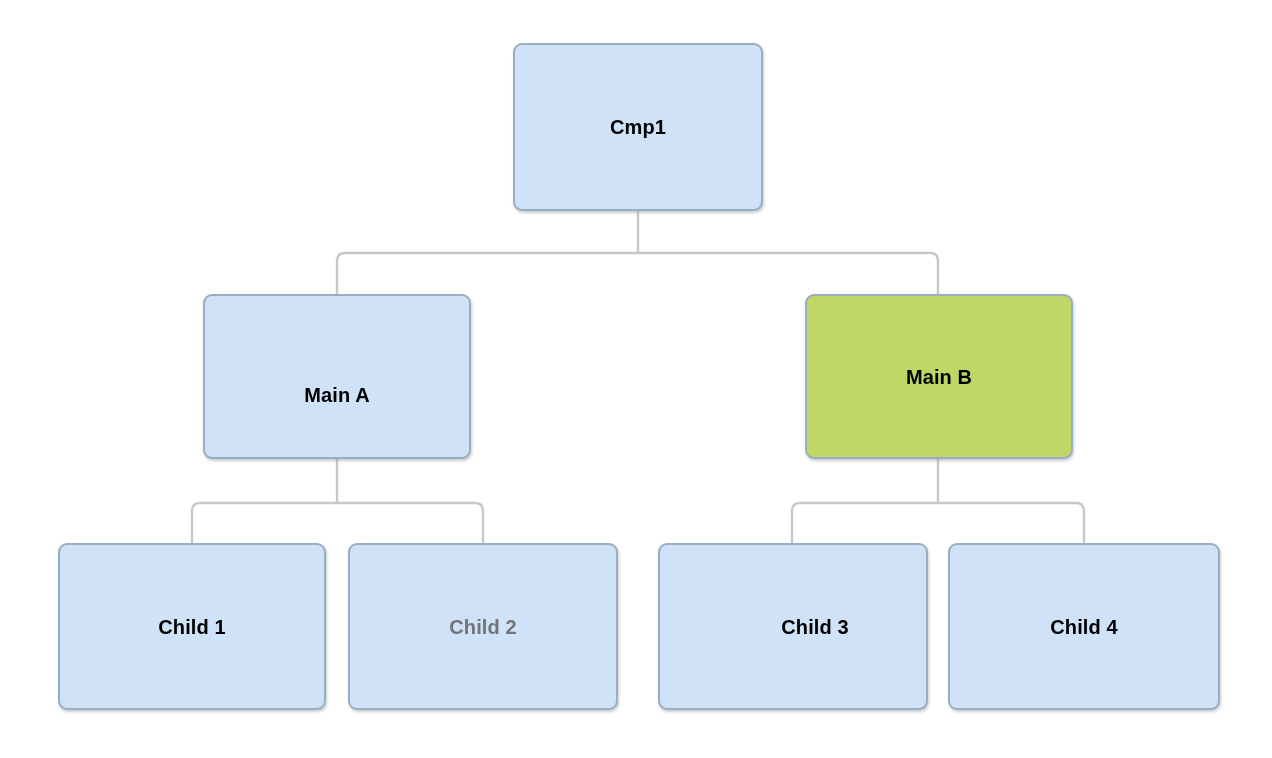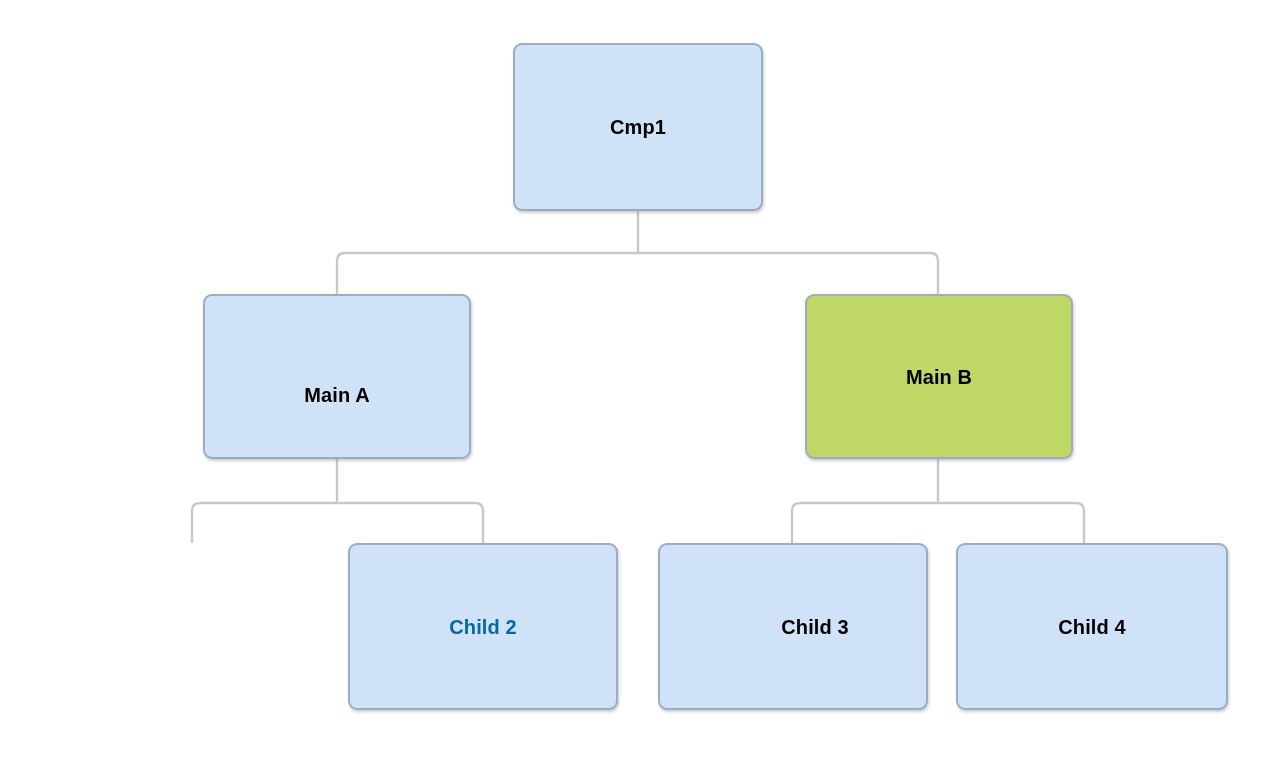--- a/index.html
+++ b/index.html
@@ -63,21 +63,21 @@
   #node-cmp1  { left: 513px; top: 43px;  width: 250px; height: 168px; }
 
   
   #node-main-a { left: 203px; top: 294px; width: 268px; height: 165px; }
   #node-main-b { left: 805px; top: 294px; width: 268px; height: 165px; }
 
   
   #node-child-1 { left: 58px;  top: 543px; width: 268px; height: 167px; }
   #node-child-2 { left: 348px; top: 543px; width: 270px; height: 167px; }
   #node-child-3 { left: 658px; top: 543px; width: 270px; height: 167px; }
-  #node-child-4 { left: 948px; top: 543px; width: 272px; height: 167px; margin-left: 8px; }
+  #node-child-4 { left: 948px; top: 543px; width: 272px; height: 167px; }
 </style>
 </head>
 <body>
 
 <div id="diagram-canvas" style="background: rgb(255, 255, 255);">
 
   <svg id="connector-layer" viewBox="0 0 1272 758" width="1272" height="758" aria-hidden="true">
     <g fill="none" stroke="#c8c8c8" stroke-width="2.4" stroke-linecap="butt">
 
       <path d="M 638,211 L 638,253"></path>
@@ -100,23 +100,26 @@
   </div>
 
   <div id="node-main-a" class="node fill-blue" style="background: rgb(207, 226, 247); border-color: rgb(155, 173, 192);">
     <span class="node-label" style="color: rgb(0, 0, 0); margin-top: 36px;">Main A</span>
   </div>
 
   <div id="node-main-b" class="node fill-green" style="background: rgb(190, 215, 101); border-color: rgb(155, 173, 192);">
     <span class="node-label" style="color: rgb(0, 0, 0);">Main B</span>
   </div>
 
+  <div id="node-child-1" class="node fill-blue" style="background: rgb(207, 226, 247); border-color: rgb(155, 173, 192);">
+    <span class="node-label" style="color: rgb(0, 0, 0);">Child 1</span>
+  </div>
 
   <div id="node-child-2" class="node fill-blue" style="background: rgb(207, 226, 247); border-color: rgb(155, 173, 192);">
-    <span class="node-label" style="color: #0369a1;">Child 2</span>
+    <span class="node-label" style="color: #737373;">Child 2</span>
   </div>
 
   <div id="node-child-3" class="node fill-blue" style="background: rgb(207, 226, 247); border-color: rgb(155, 173, 192); padding-left: 44px;">
     <span class="node-label" style="color: rgb(0, 0, 0);">Child 3</span>
   </div>
 
   <div id="node-child-4" class="node fill-blue" style="background: rgb(207, 226, 247); border-color: rgb(155, 173, 192);">
     <span class="node-label" style="color: rgb(0, 0, 0);">Child 4</span>
   </div>
 

